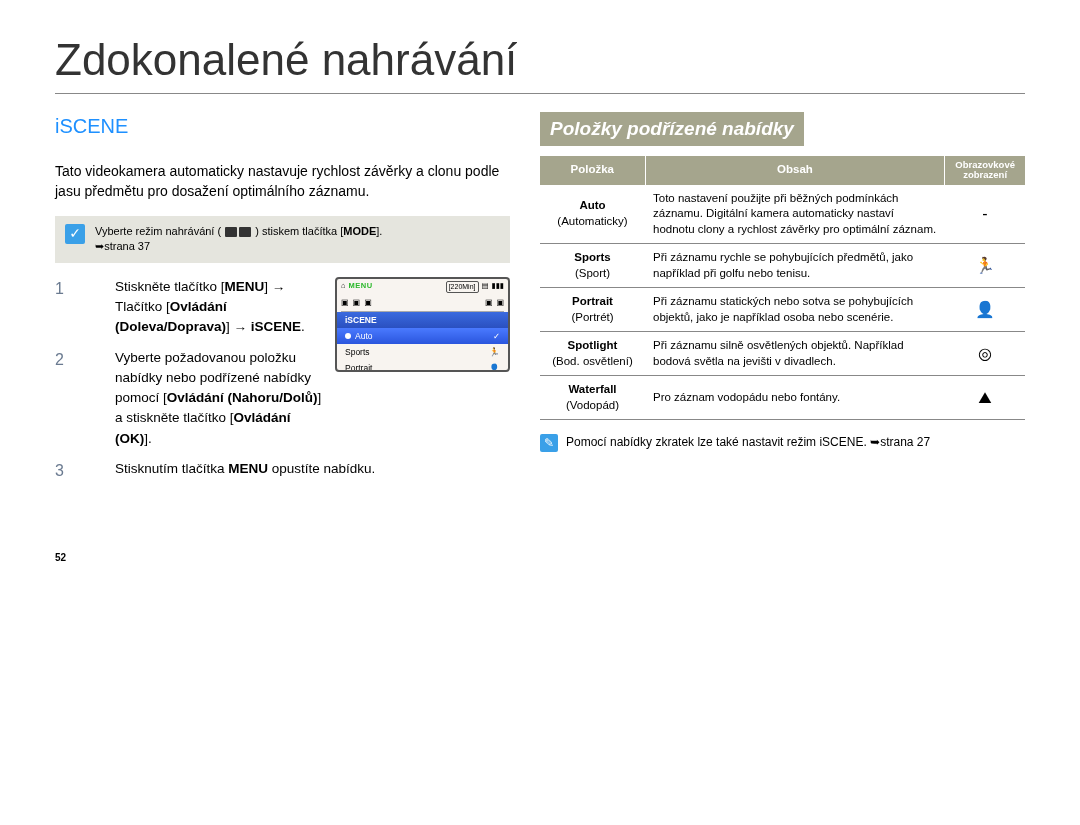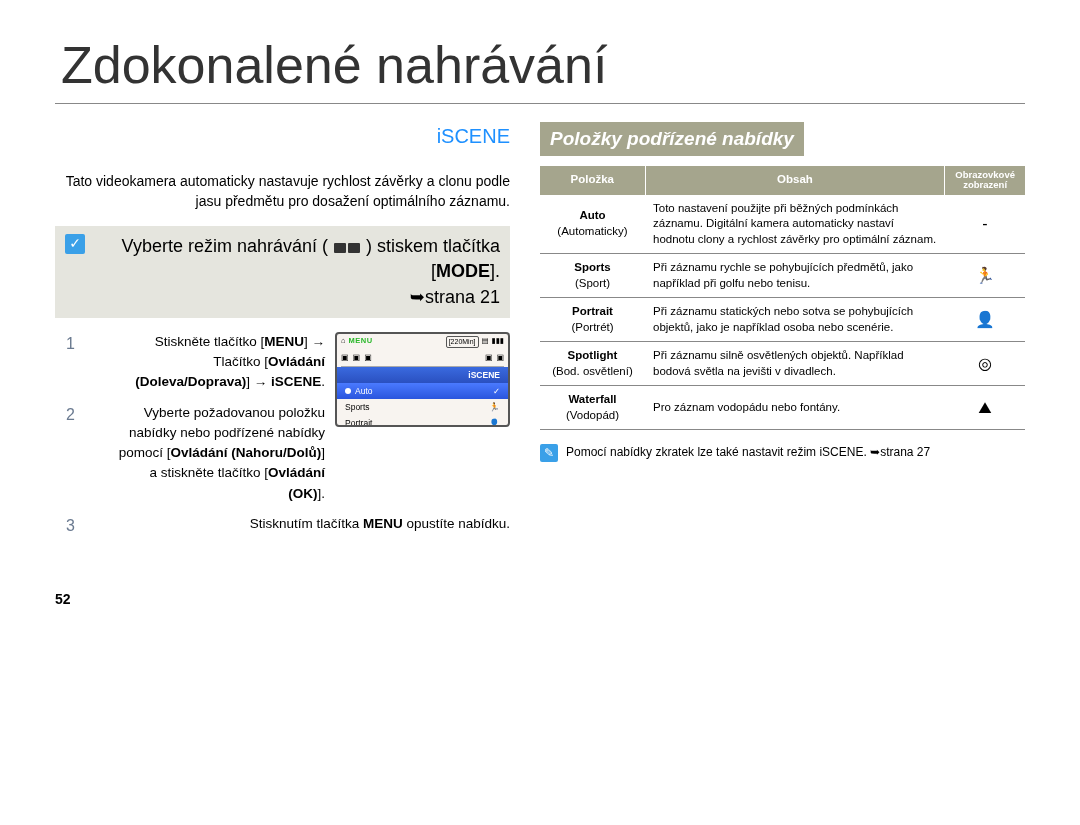--- a/index.html
+++ b/index.html
@@ -1,27 +1,27 @@
 <!DOCTYPE html>
 <html><head>
 <meta charset="utf-8">
 <style>
   * { box-sizing: border-box; margin: 0; padding: 0; }
   body { font-family: Arial, Helvetica, sans-serif; background: #fff; color: #000; width: 1080px; }
   .page { padding: 35px 55px 20px 55px; position: relative; }
-  .title { font-size: 52px; font-weight: 300; color: #333; margin-bottom: 8px; margin-left: 6px; }
+  .title { font-size: 44px; font-weight: 300; color: #333; margin-bottom: 8px; }
   .rule { border: none; border-top: 1px solid #888; margin-bottom: 18px; }
   .cols { display: flex; gap: 30px; }
-  .left { flex: 0 0 455px; font-size: 14px; line-height: 1.45; text-align: right; }
+  .left { flex: 0 0 455px; font-size: 14px; line-height: 1.45; }
   .right { flex: 1; font-size: 12.5px; line-height: 1.35; }
   .section { color: #1e90ff; font-size: 20px; margin-bottom: 6px; }
   .intro { margin-bottom: 14px; margin-top: 20px; }
   .notebox { background: #e5e5de; display: flex; align-items: flex-start; padding: 8px 10px; margin-bottom: 14px; }
   .check { width: 20px; height: 20px; background: #3aa0e8; color: #fff; font-size: 14px; display: flex; align-items: center; justify-content: center; border-radius: 2px; margin-right: 10px; flex-shrink: 0; }
-  .notetext { font-size: 18px; line-height: 1.4; }
+  .notetext { font-size: 11px; line-height: 1.4; }
   .steps { padding-left: 0; }
   .step { display: flex; margin-bottom: 10px; }
   .stepnum { width: 20px; flex-shrink: 0; font-size: 16px; color: #6a7a90; }
   .steptext { flex: 1; font-size: 13.5px; line-height: 1.5; margin-left: 40px; }
   .cam-wrap { float: right; margin: 0 0 6px 10px; }
   .camera-lcd { width: 175px; height: 95px; background: #f8f4f0; border: 2px solid #555; border-radius: 4px; font-family: Arial, sans-serif; overflow: hidden; }
   .lcd-top { display: flex; justify-content: space-between; align-items: center; padding: 2px 4px; font-size: 7.5px; }
   .lcd-top .left-i { display:flex; gap:3px; align-items:center; }
   .lcd-stby { color: #2ab82a; font-weight: bold; letter-spacing: 0.5px; }
   .lcd-min { border:1px solid #555; border-radius:2px; padding:0 2px; font-size:7px; }
@@ -34,40 +34,40 @@
 
   .sub-head { background: #a5a58d; color: #fff; font-weight: bold; font-style: italic; padding: 4px 10px; display: inline-block; font-size: 19px; margin-bottom: 10px; }
   table { width: 100%; border-collapse: collapse; font-size: 11.5px; }
   th { background: #a5a58d; color: #fff; font-weight: bold; padding: 4px 10px; text-align: center; border-right: 1px solid #fff; }
   th:last-child { border-right: none; font-size: 9.5px; line-height:1.1;margin-top:23px; }
   td { border-bottom: 1px solid #888; padding: 6px 8px; vertical-align: middle; }
   td.c1 { text-align: center; width: 105px; }
   td.c3 { text-align: center; width: 60px; font-size: 16px; }
   .tnote { display:flex; align-items:flex-start; gap:8px; margin-top:14px; font-size:12px; }
   .tnote .chk { width:18px;height:18px;background:#3aa0e8;color:#fff;display:flex;align-items:center;justify-content:center;border-radius:2px;flex-shrink:0;font-size:12px; }
-  .pagenum { font-weight: bold; font-size: 14px; margin-top: 44px; }
+  .pagenum { font-weight: bold; font-size: 10px; margin-top: 60px; }
   .mode-icons { display:inline-block; vertical-align:middle; }
   .icon-box { width:12px;height:10px;background:#333;display:inline-block;border-radius:1px;vertical-align:middle;margin:0 1px; }
 </style>
 </head>
 <body>
 
 <div class="page">
   <h1 class="title">Zdokonalené nahrávání</h1>
   <hr class="rule">
   <div class="cols">
     <div class="left">
       <div class="section">iSCENE</div>
       <p class="intro">Tato videokamera automaticky nastavuje rychlost závěrky a clonu podle jasu předmětu pro dosažení optimálního záznamu.</p>
 
       <div class="notebox">
         <div class="check">✓</div>
         <div class="notetext">
           <span>Vyberte režim nahrávání ( </span><span class="mode-icons"><span class="icon-box"></span><span class="icon-box"></span></span><span> ) stiskem tlačítka [</span><b>MODE</b><span>].</span><br>
-          <span>➥strana 21</span>
+          <span>➥strana 37</span>
         </div>
       </div>
 
       <div class="cam-wrap">
         <div class="camera-lcd">
           <div class="lcd-top">
             <span class="left-i">
                 <span>⌂</span>
                 <span class="lcd-stby">MENU</span>
               </span>

